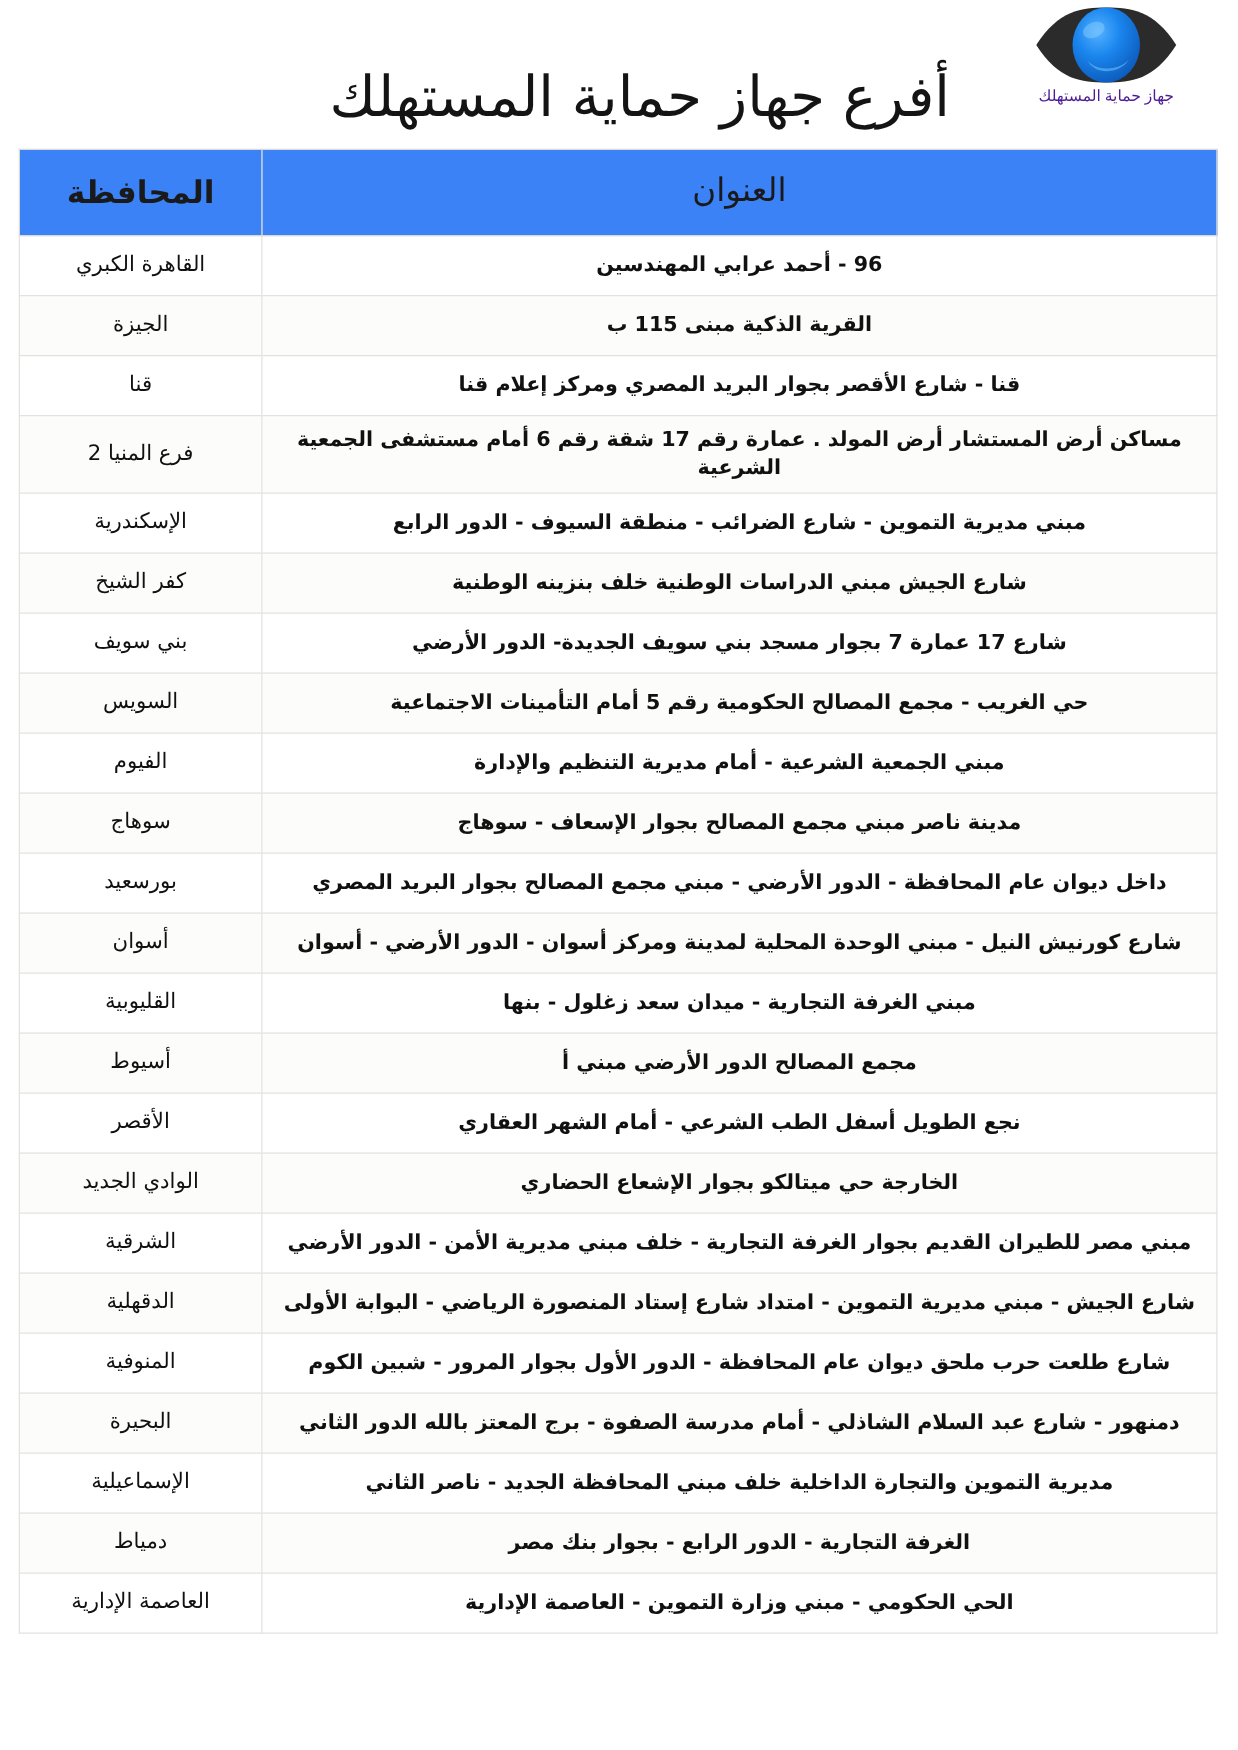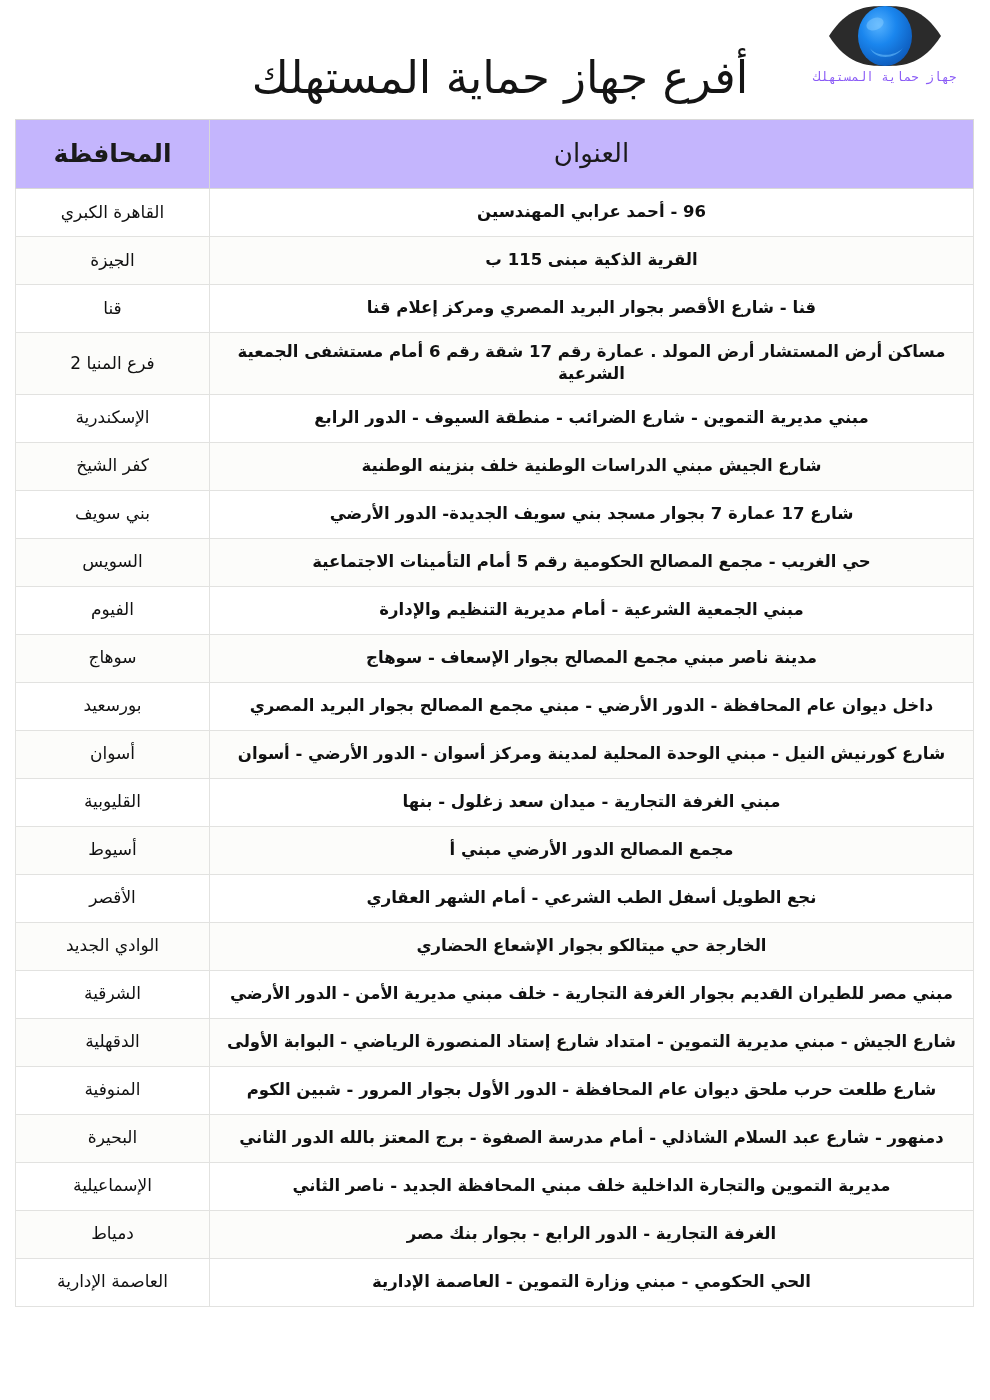--- a/index.html
+++ b/index.html
@@ -39,34 +39,34 @@
     align-items: center;
     justify-content: flex-start;
   }
   .logo-mark {
     width: 120px;
     height: 64px;
     display: block;
   }
   .logo-caption {
     margin-top: 1px;
-    font-family: Liberation Mono, monospace;
+    font-family: Liberation Serif, serif;
     font-size: 12.5px;
-    color: #8b5cf6;
+    color: #4c1d95;
     letter-spacing: 0.5px;
     white-space: nowrap;
     direction: rtl;
   }
 
   .doc-title {
     position: absolute;
     top: 20px;
     right: 230px;
     width: 520px;
-    text-align: center;
+    text-align: right;
     font-family: "DejaVu Sans", "Liberation Sans", sans-serif;
     font-size: 45px;
     font-weight: 400;
     color: #141414;
     direction: rtl;
     line-height: 1.25;
     white-space: nowrap;
   }
 
   
@@ -84,21 +84,21 @@
     table-layout: fixed;
     direction: rtl;
     background: #ffffff;
     border: 1px solid #d7d7d5;
   }
 
   table.branches col.col-gov { width: 194px; }
   table.branches col.col-addr { width: 764px; }
 
   table.branches thead th {
-    background: #c4b5fd;
+    background: #3b82f6;
     border: 1px solid #d9d9d7;
     color: #1a1a1a;
     font-size: 25px;
     font-weight: 700;
     text-align: center;
     padding: 16px 8px 18px 8px;
     height: 69px;
     vertical-align: middle;
     direction: rtl;
   }

